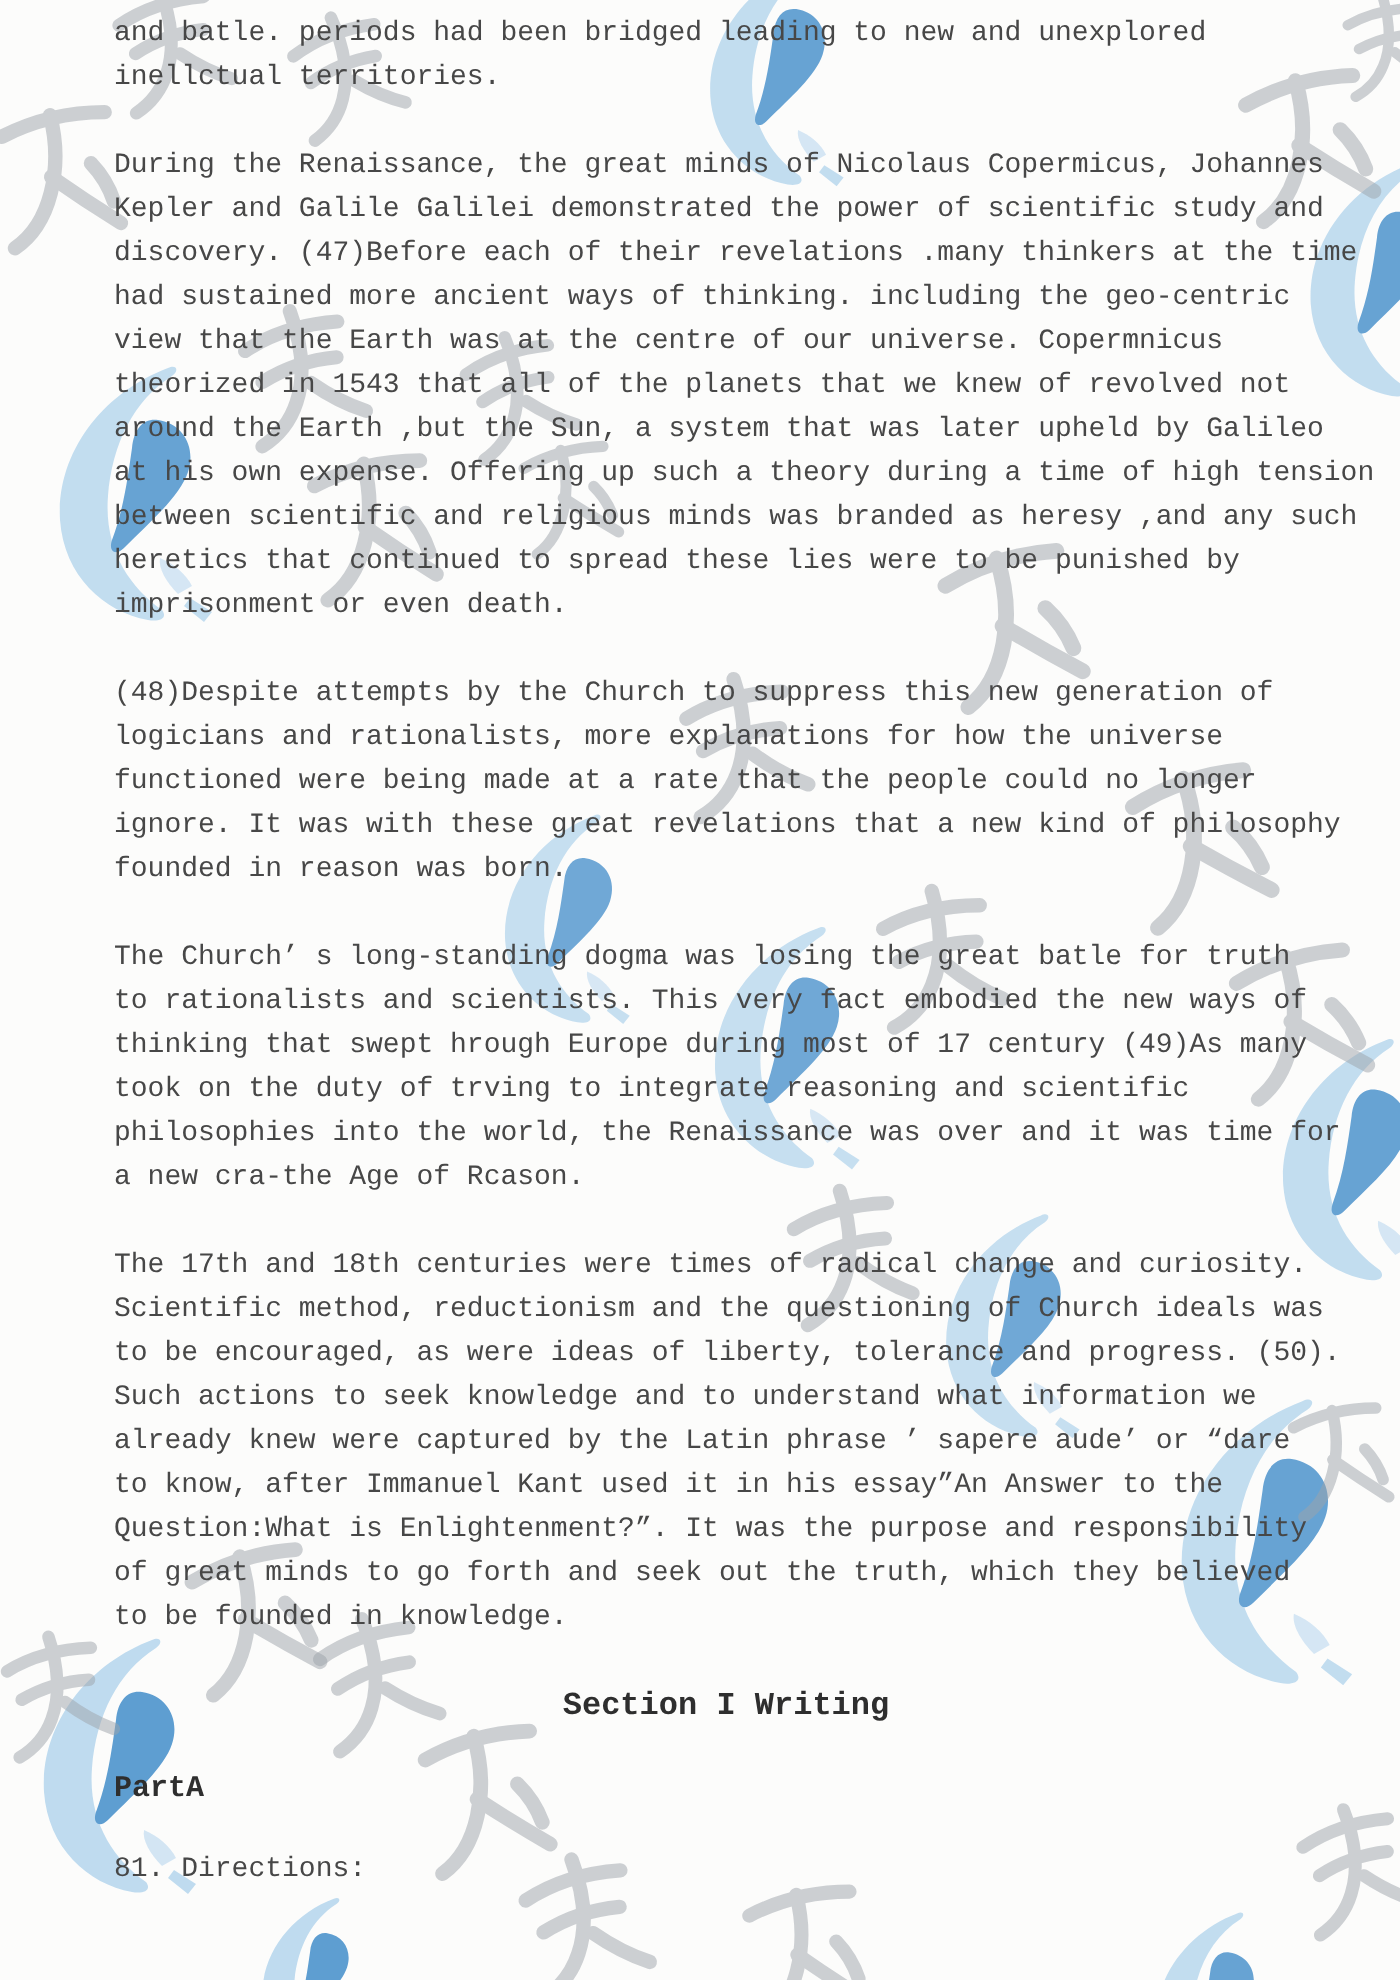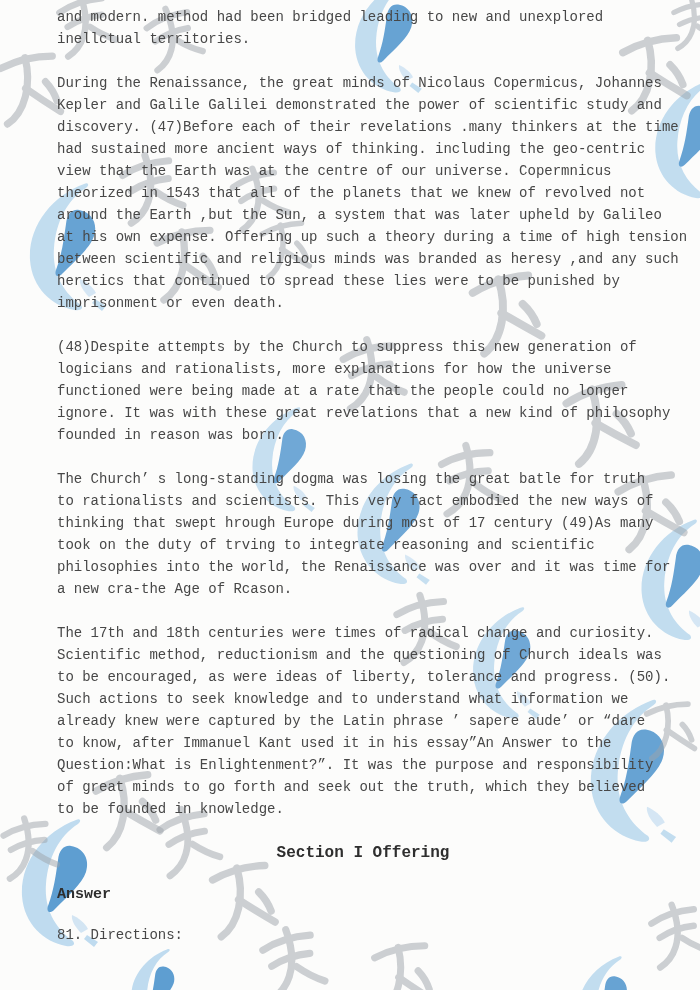--- a/index.html
+++ b/index.html
@@ -156,21 +156,21 @@
     </svg>
   <svg class="wm wm-callig" style="left:364px;top:936px;width:78px;height:78px;transform:rotate(-10deg)">
       <use href="#wm-char-a"></use>
     </svg>
   <svg class="wm wm-callig" style="left:640px;top:896px;width:72px;height:72px;transform:rotate(-15deg)">
       <use href="#wm-char-b"></use>
     </svg>
 </div>
 
 <main class="doc">
-  <p>and modern. method had been bridged leading to new and unexplored
+  <p>and batle. periods had been bridged leading to new and unexplored
 inellctual territories.</p>
   <p>During the Renaissance, the great minds of Nicolaus Copermicus, Johannes
 Kepler and Galile Galilei demonstrated the power of scientific study and
 discovery. (47)Before each of their revelations .many thinkers at the time
 had sustained more ancient ways of thinking. including the geo-centric
 view that the Earth was at the centre of our universe. Copermnicus
 theorized in 1543 that all of the planets that we knew of revolved not
 around the Earth ,but the Sun, a system that was later upheld by Galileo
 at his own expense. Offering up such a theory during a time of high tension
 between scientific and religious minds was branded as heresy ,and any such
@@ -189,16 +189,16 @@
 a new cra-the Age of Rcason.</p>
   <p>The 17th and 18th centuries were times of radical change and curiosity.
 Scientific method, reductionism and the questioning of Church ideals was
 to be encouraged, as were ideas of liberty, tolerance and progress. (50).
 Such actions to seek knowledge and to understand what information we
 already knew were captured by the Latin phrase ’ sapere aude’ or “dare
 to know, after Immanuel Kant used it in his essay”An Answer to the
 Question:What is Enlightenment?”. It was the purpose and responsibility
 of great minds to go forth and seek out the truth, which they believed
 to be founded in knowledge.</p>
-  <h2 class="sec-heading">Section I Offering</h2>
-  <div class="part-label">Answer</div>
+  <h2 class="sec-heading">Section I Writing</h2>
+  <div class="part-label">PartA</div>
   <div class="directions">81. Directions:</div>
 </main>
 
 </body></html>

